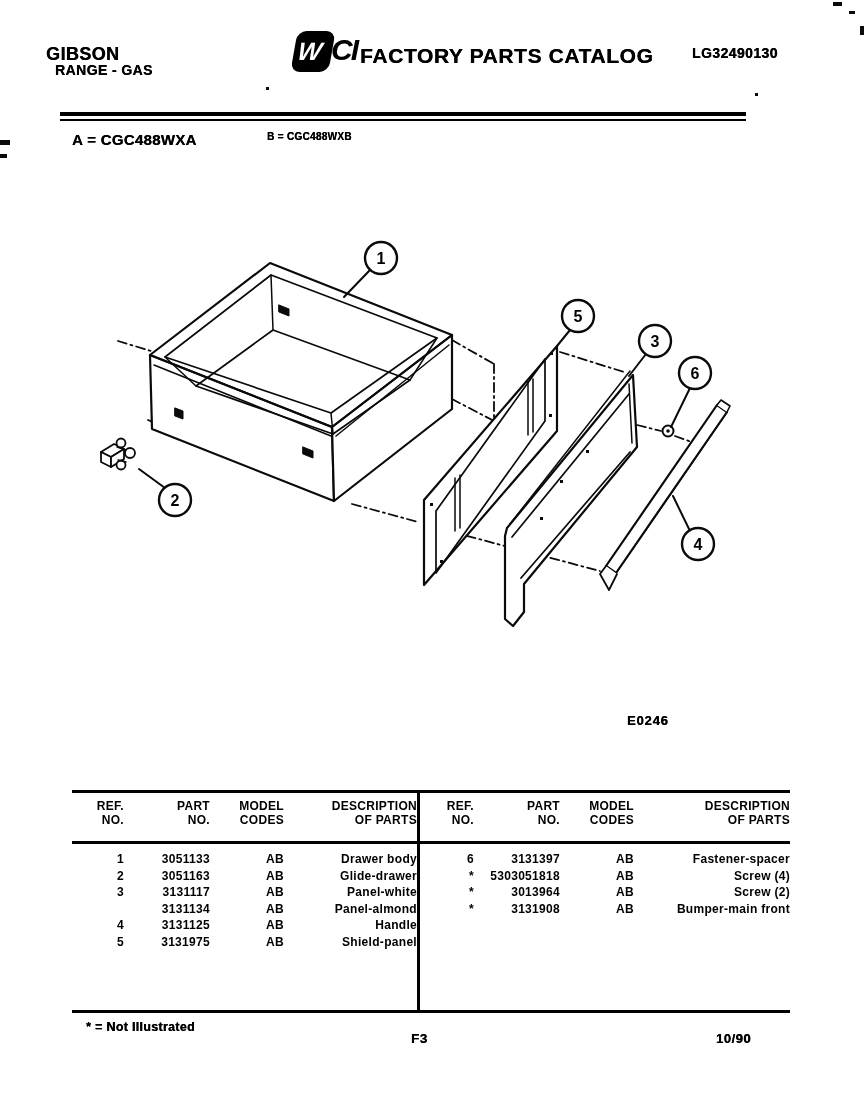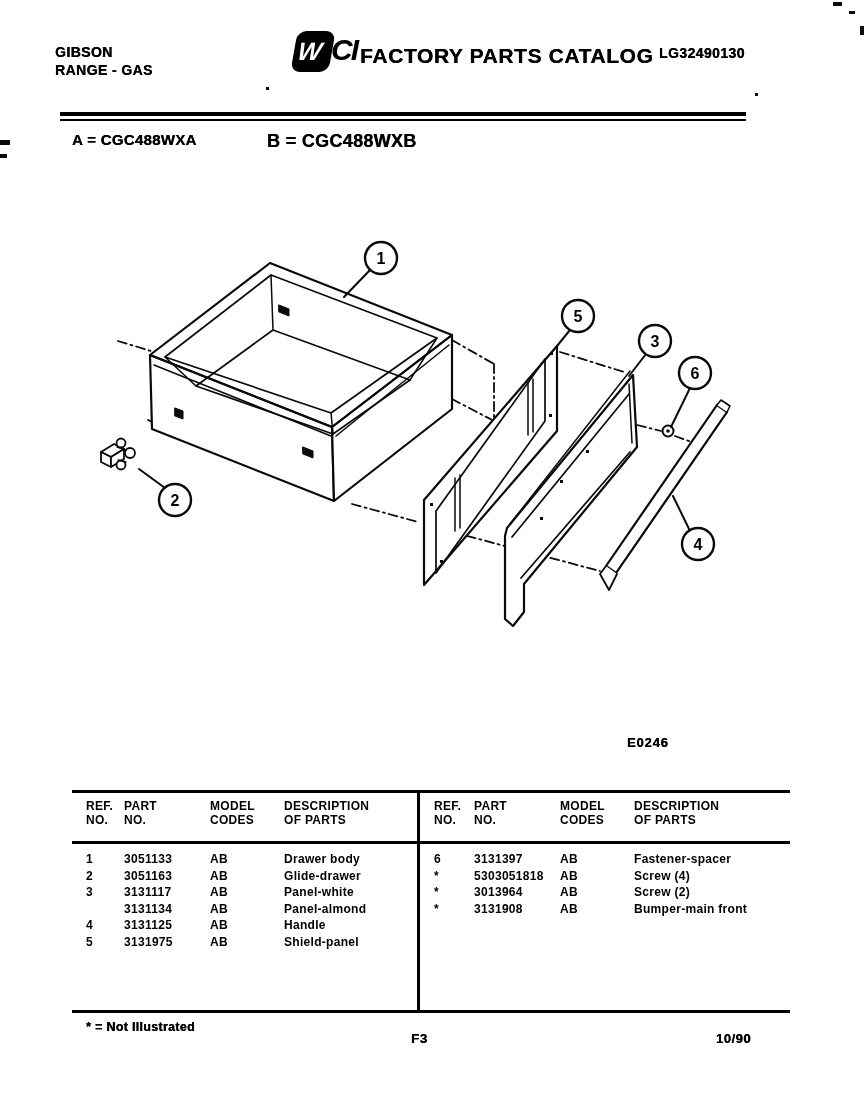--- a/index.html
+++ b/index.html
@@ -5,36 +5,36 @@
   html,body{margin:0;padding:0;background:#e8e8e8;}
   .page{
     position:relative;width:864px;height:1098px;background:#ffffff;
     font-family:"Liberation Sans", sans-serif;color:#000;overflow:hidden;
     margin:0 auto;
   }
   .abs{position:absolute;}
   .b{font-weight:bold;}
   .scan{text-shadow:0.35px 0.35px 0 #000;}
   
-  .brand1{left:55px;top:44px;font-size:14px;letter-spacing:0.4px;}
+  .brand1{left:46px;top:44px;font-size:18px;letter-spacing:0.4px;}
   .brand2{left:55px;top:62px;font-size:14px;letter-spacing:0.4px;}
   .logo-mark{left:294px;top:31px;width:38px;height:41px;background:#000;border-radius:9px;transform:skewX(-10deg);}
   .logo-w{position:absolute;left:4px;top:6px;color:#fff;font-weight:bold;font-style:italic;font-size:25px;letter-spacing:-1px;}
   .logo-ci{left:331px;top:33px;font-style:italic;font-weight:bold;font-size:30px;letter-spacing:-2px;}
   .cat-title{left:360px;top:44px;font-size:21px;letter-spacing:0.6px;}
-  .cat-num{left:659px;top:45px;font-size:14px;letter-spacing:0.4px;}
+  .cat-num{left:692px;top:45px;font-size:14px;letter-spacing:0.4px;}
   .rule-thick{left:60px;top:112px;width:686px;height:4px;background:#000;}
   .rule-thin{left:60px;top:119px;width:686px;height:2px;background:#000;}
   .model-a{left:72px;top:131px;font-size:15px;letter-spacing:0.3px;}
-  .model-b{left:243px;top:131px;font-size:18px;letter-spacing:0.3px;padding-left:24px;}
+  .model-b{left:243px;top:131px;font-size:10px;letter-spacing:0.3px;padding-left:24px;}
   
   svg.diagram{left:0;top:0;width:864px;height:1098px;}
-  .diagram-code{left:627px;top:735px;font-size:13px;letter-spacing:0.8px;}
-  
-  .ptable{left:72px;top:790px;width:718px;height:217px;border-top:3px solid #000;border-bottom:3px solid #000;}
+  .diagram-code{left:627px;top:713px;font-size:13px;letter-spacing:0.8px;}
+  
+  .ptable{left:72px;top:790px;width:718px;height:217px;border-top:3px solid #000;border-bottom:3px solid #000;text-align:right;}
   .pt-divider{position:absolute;left:345px;top:0;width:3px;height:100%;background:#000;}
   .pt-half{position:absolute;top:0;height:100%;}
   .pt-left{left:0;width:345px;}
   .pt-right{left:348px;width:370px;}
   .thead{display:grid;padding:6px 0 4px 14px;border-bottom:3px solid #000;height:38px;}
   .pt-left .thead,.pt-left .trow{grid-template-columns:38px 86px 74px 1fr;}
   .pt-right .thead,.pt-right .trow{grid-template-columns:40px 86px 74px 1fr;}
   .thead span{display:block;font-size:12px;font-weight:bold;line-height:14px;letter-spacing:0.3px;}
   .tbody{margin-top:7px;}
   .trow{display:grid;padding-left:14px;}

